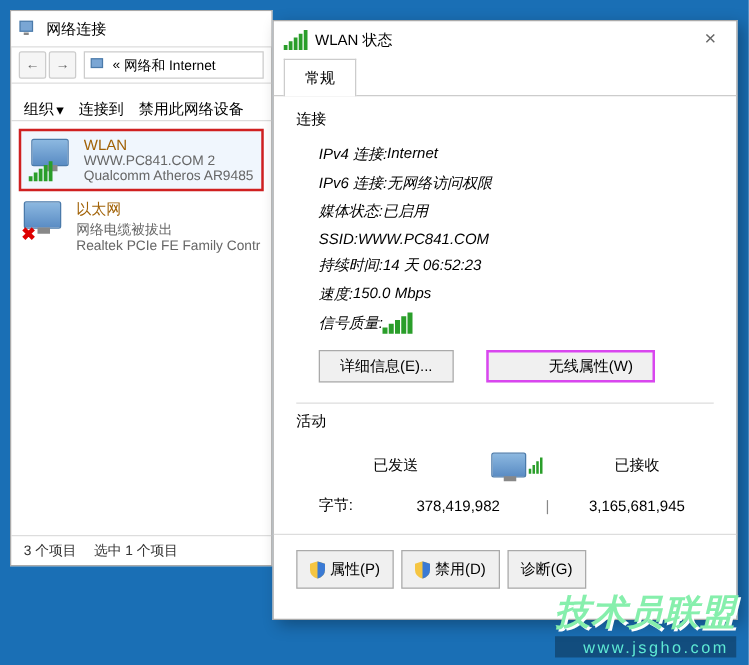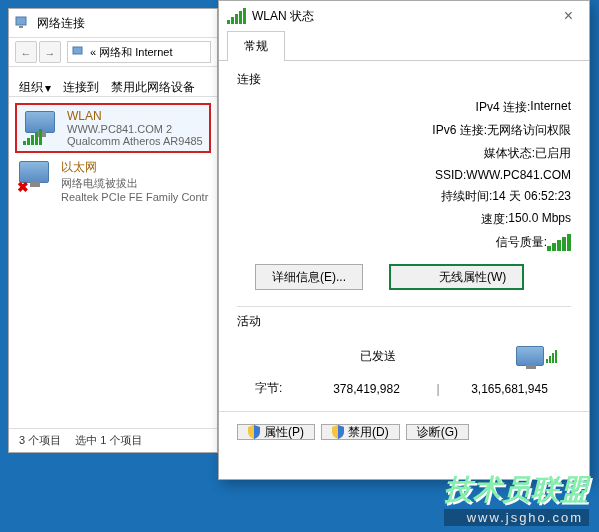--- a/index.html
+++ b/index.html
@@ -24,54 +24,54 @@
 .signal { position: absolute; bottom: 0; left: 0; display: flex; align-items: flex-end; gap: 1px; }
 .signal span { width: 3px; background: #2a9e2a; display: block; }
 .signal .b1{height:4px}.signal .b2{height:7px}.signal .b3{height:10px}.signal .b4{height:13px}.signal .b5{height:16px}
 .conn-text { flex: 1; overflow: hidden; }
 .conn-name { font-size: 12px; color: #a16207; white-space: nowrap; }
 .conn-sub { font-size: 11px; color: #666; white-space: nowrap; }
 .xmark { position: absolute; bottom: 0; left: 0; color: #d00; font-weight: bold; font-size: 14px; }
 .statusbar { position: absolute; bottom: 0; left: 0; right: 0; height: 24px; border-top: 1px solid #ddd; display: flex; align-items: center; padding: 0 10px; font-size: 11px; gap: 14px; color: #333; }
 
 
-.dialog { position: absolute; left: 218px; top: 0; width: 372px; height: 480px; background: #fff; border: 1px solid #aaa; box-shadow: 4px 4px 12px rgba(0,0,0,0.3); }
+.dialog { position: absolute; left: 218px; top: 16px; width: 372px; height: 480px; background: #fff; border: 1px solid #aaa; box-shadow: 4px 4px 12px rgba(0,0,0,0.3); }
 .dlg-title { height: 30px; display: flex; align-items: center; padding: 0 8px; font-size: 12px; }
 .dlg-title .signal { position: static; margin-right: 6px; }
 .dlg-title .close { margin-left: auto; font-size: 16px; color: #666; padding: 0 8px; }
 .tabs { display: flex; border-bottom: 1px solid #ccc; padding: 0 8px; }
 .tab { padding: 6px 16px; font-size: 12px; border: 1px solid #ccc; border-bottom: none; background: #fff; margin-bottom: -1px; }
 .dlg-body { padding: 10px 18px 0 18px; font-size: 12px; }
 .group-title { margin-bottom: 8px; }
-.kv { display: flex; justify-content: flex-end; padding: 3px 0 3px 18px; }
+.kv { display: flex; justify-content: flex-start; padding: 3px 0 3px 18px; font-style: italic; }
 .kv .k { color: #000; }
 .kv .v { color: #000; }
 .sigqual { display: flex; align-items: flex-end; gap: 1px; }
 .sigqual span { width: 4px; background: #2a9e2a; display: block; }
 .btns { display: flex; gap: 26px; padding: 10px 0 10px 18px; }
 .btn { height: 26px; padding: 0 16px; border: 1px solid #aaa; background: #f0f0f0; font-size: 12px; display: flex; align-items: center; }
-.btn.hl { border: 2px solid #15803d; padding-left: 48px; }
+.btn.hl { border: 2px solid #d946ef; padding-left: 48px; }
 .divider { border-top: 1px solid #ddd; margin: 6px 0; }
 .activity { padding: 6px 0 0 18px; }
 .act-row { display: flex; align-items: center; justify-content: space-between; padding: 2px 0; }
 .act-icon { width: 70px; display: flex; align-items: center; justify-content: center; gap: 2px; }
 .act-monitor { width: 28px; height: 20px; background: linear-gradient(#8cb8e0,#5a8cc4); border: 1px solid #4a7aaa; border-radius: 2px; display: inline-block; position: relative; }
 .act-monitor::after { content:""; position:absolute; bottom:-4px; left:9px; width:10px; height:4px; background:#888; }
 .act-sig { display: inline-flex; align-items: flex-end; gap:1px; }
 .act-sig span { width:2px; background:#2a9e2a; }
 .act-side { flex: 1; text-align: center; }
 .dlg-footer { display: flex; gap: 6px; padding: 12px 18px; border-top: 1px solid #ddd; margin-top: 12px; }
-.fbtn { height: 16px; padding: 0 10px; border: 1px solid #aaa; background: #f0f0f0; font-size: 12px; display: flex; align-items: center; gap: 4px; }
+.fbtn { height: 31px; padding: 0 10px; border: 1px solid #aaa; background: #f0f0f0; font-size: 12px; display: flex; align-items: center; gap: 4px; }
 .shield { width: 12px; height: 14px; display: inline-block; }
 .shield svg { width: 100%; height: 100%; }
 
 
 .watermark { position: absolute; right: 10px; bottom: 6px; text-align: right; }
 .watermark .cn { font-size: 28px; font-weight: bold; font-style: italic; color: #86efac; text-shadow: 2px 2px 0 #fff; letter-spacing: 1px; }
-.watermark .url { font-size: 13px; color: #e5e5e5; background: rgba(0,0,0,0.3); padding: 1px 6px; letter-spacing: 2px; }
+.watermark .url { font-size: 13px; color: #5eead4; background: rgba(0,0,0,0.3); padding: 1px 6px; letter-spacing: 2px; }
 </style>
 </head>
 <body>
 
 <div class="explorer">
   <div class="explorer-title">
     <svg class="icon" viewBox="0 0 16 14">
         <rect x="1" y="1" width="10" height="8" fill="#7aa6d4" stroke="#4a7aaa"></rect>
         <rect x="4" y="10" width="4" height="2" fill="#888"></rect>
       </svg>
@@ -194,20 +194,21 @@
         <span class="act-side">已发送</span>
         <span class="act-icon">
           <span class="act-monitor"></span>
           <span class="act-sig">
               <span style="height:4px"></span>
               <span style="height:7px"></span>
               <span style="height:10px"></span>
               <span style="height:13px"></span>
             </span>
         </span>
+        <span class="act-side">已接收</span>
       </div>
       <div class="act-row" style="margin-top:10px">
         <span style="width:50px">字节:</span>
         <span class="act-side">378,419,982</span>
         <span style="width:20px;text-align:center;color:#888">|</span>
         <span class="act-side">3,165,681,945</span>
       </div>
     </div>
   </div>
   <div class="dlg-footer">

